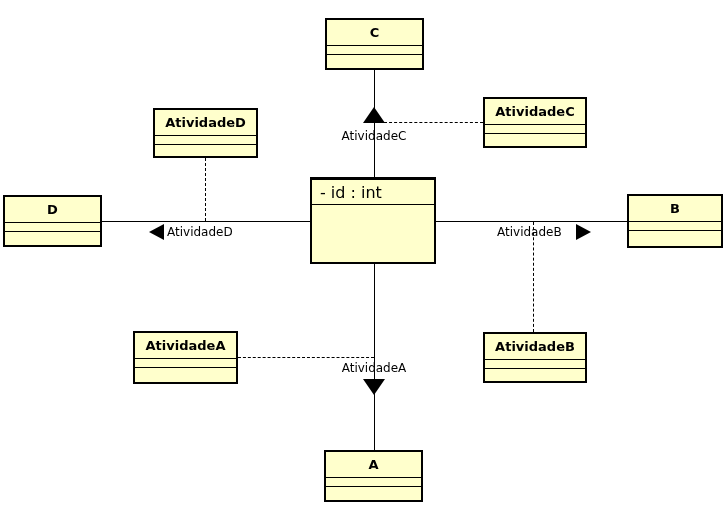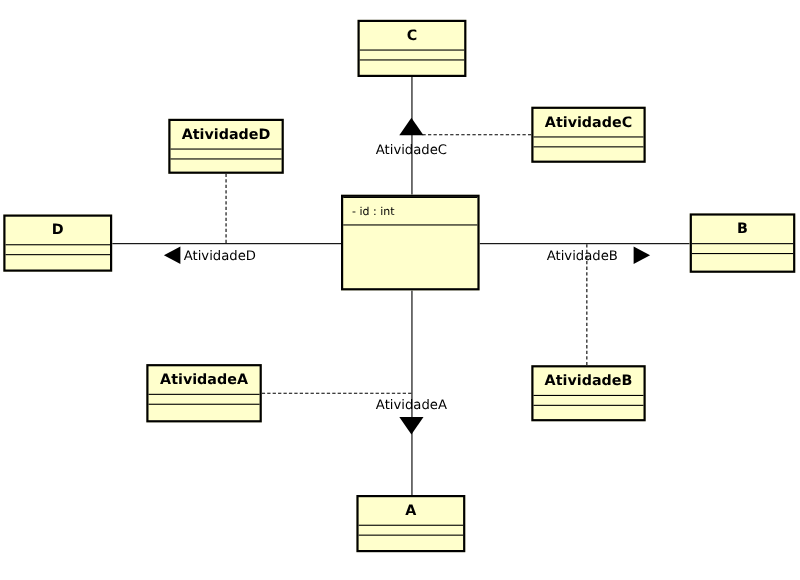--- a/index.html
+++ b/index.html
@@ -38,21 +38,21 @@
     color: #000;
   }
   .small .title { height: 25px; }
   .cmp { box-sizing: border-box; border-top: 1px solid var(--stroke); }
   .small .cmp-attr { height: 9px; }
   .small .cmp-meth { flex: 1; }
   .main .title { height: 26px; }
   .main .cmp-attr {
     flex: 0 0 auto;
     padding: 3px 8px 2px 8px;
-    font-size: 10px;
+    font-size: 16px;
     line-height: 19px;
     color: #000;
   }
   .main .cmp-meth { flex: 1; }
   
   .hline { position: absolute; height: 0; border-top: 1px solid var(--stroke); }
   .vline { position: absolute; width: 0; border-left: 1px solid var(--stroke); }
   .hdash { position: absolute; height: 0; border-top: 1px dashed var(--stroke); }
   .vdash { position: absolute; width: 0; border-left: 1px dashed var(--stroke); }
   

